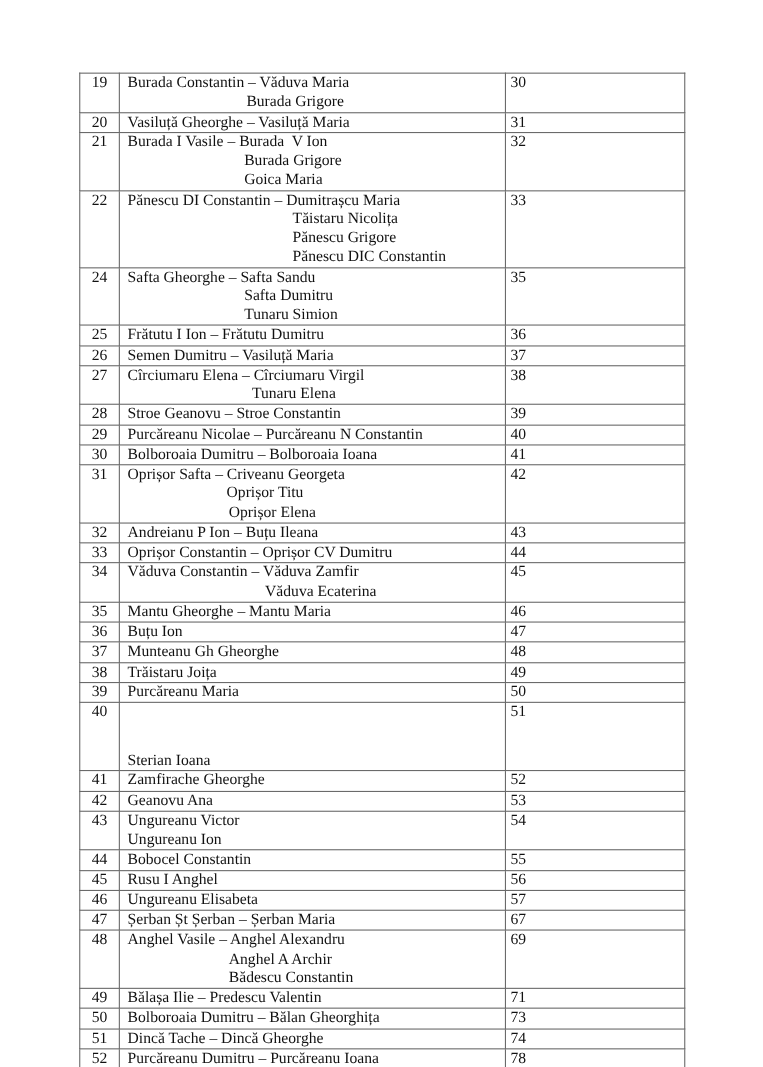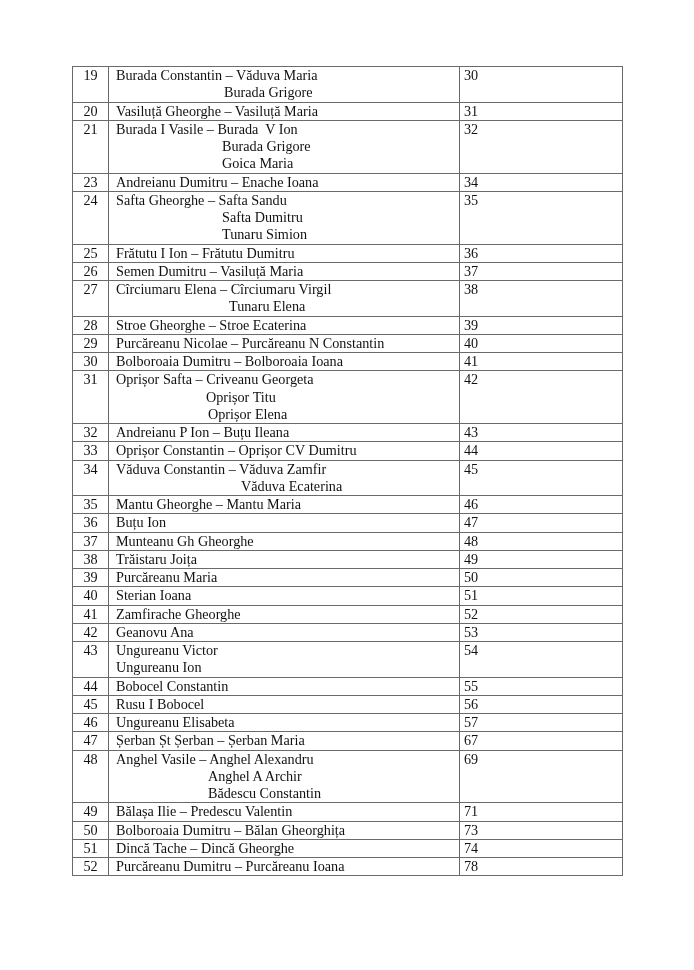--- a/index.html
+++ b/index.html
@@ -38,25 +38,28 @@
         <tr>
           <td class="num">21</td>
           <td class="names">
             <span class="line" style="padding-left: 0px;">Burada I Vasile – Burada  V Ion</span>
             <span class="line" style="padding-left: 106px;">Burada Grigore</span>
             <span class="line" style="padding-left: 106px;">Goica Maria</span>
           </td>
           <td class="val">32</td>
         </tr>
         <tr>
-          <td class="num">23</td>
-          <td class="names">
-            <span class="line" style="padding-left: 0px;">Andreianu Dumitru – Enache Ioana</span>
-          </td>
-          <td class="val">34</td>
+          <td class="num">22</td>
+          <td class="names">
+            <span class="line" style="padding-left: 0px;">Pănescu DI Constantin – Dumitrașcu Maria</span>
+            <span class="line" style="padding-left: 150px;">Tăistaru Nicolița</span>
+            <span class="line" style="padding-left: 150px;">Pănescu Grigore</span>
+            <span class="line" style="padding-left: 150px;">Pănescu DIC Constantin</span>
+          </td>
+          <td class="val">33</td>
         </tr>
         <tr>
           <td class="num">24</td>
           <td class="names">
             <span class="line" style="padding-left: 0px;">Safta Gheorghe – Safta Sandu</span>
             <span class="line" style="padding-left: 106px;">Safta Dumitru</span>
             <span class="line" style="padding-left: 106px;">Tunaru Simion</span>
           </td>
           <td class="val">35</td>
         </tr>
@@ -78,21 +81,21 @@
           <td class="num">27</td>
           <td class="names">
             <span class="line" style="padding-left: 0px;">Cîrciumaru Elena – Cîrciumaru Virgil</span>
             <span class="line" style="padding-left: 113px;">Tunaru Elena</span>
           </td>
           <td class="val">38</td>
         </tr>
         <tr>
           <td class="num">28</td>
           <td class="names">
-            <span class="line" style="padding-left: 0px;">Stroe Gheorghe – Stroe Ecaterina</span>
+            <span class="line" style="padding-left: 0px;">Stroe Geanovu – Stroe Constantin</span>
           </td>
           <td class="val">39</td>
         </tr>
         <tr>
           <td class="num">29</td>
           <td class="names">
             <span class="line" style="padding-left: 0px;">Purcăreanu Nicolae – Purcăreanu N Constantin</span>
           </td>
           <td class="val">40</td>
         </tr>
@@ -165,21 +168,21 @@
         <tr>
           <td class="num">39</td>
           <td class="names">
             <span class="line" style="padding-left: 0px;">Purcăreanu Maria</span>
           </td>
           <td class="val">50</td>
         </tr>
         <tr>
           <td class="num">40</td>
           <td class="names">
-            <span class="line" style="padding-left: 0px;">Sterian Ioana</span>
+            <span class="line" style="padding-left: 0px; margin-top: 44px;">Sterian Ioana</span>
           </td>
           <td class="val">51</td>
         </tr>
         <tr>
           <td class="num">41</td>
           <td class="names">
             <span class="line" style="padding-left: 0px;">Zamfirache Gheorghe</span>
           </td>
           <td class="val">52</td>
         </tr>
@@ -201,21 +204,21 @@
         <tr>
           <td class="num">44</td>
           <td class="names">
             <span class="line" style="padding-left: 0px;">Bobocel Constantin</span>
           </td>
           <td class="val">55</td>
         </tr>
         <tr>
           <td class="num">45</td>
           <td class="names">
-            <span class="line" style="padding-left: 0px;">Rusu I Bobocel</span>
+            <span class="line" style="padding-left: 0px;">Rusu I Anghel</span>
           </td>
           <td class="val">56</td>
         </tr>
         <tr>
           <td class="num">46</td>
           <td class="names">
             <span class="line" style="padding-left: 0px;">Ungureanu Elisabeta</span>
           </td>
           <td class="val">57</td>
         </tr>

